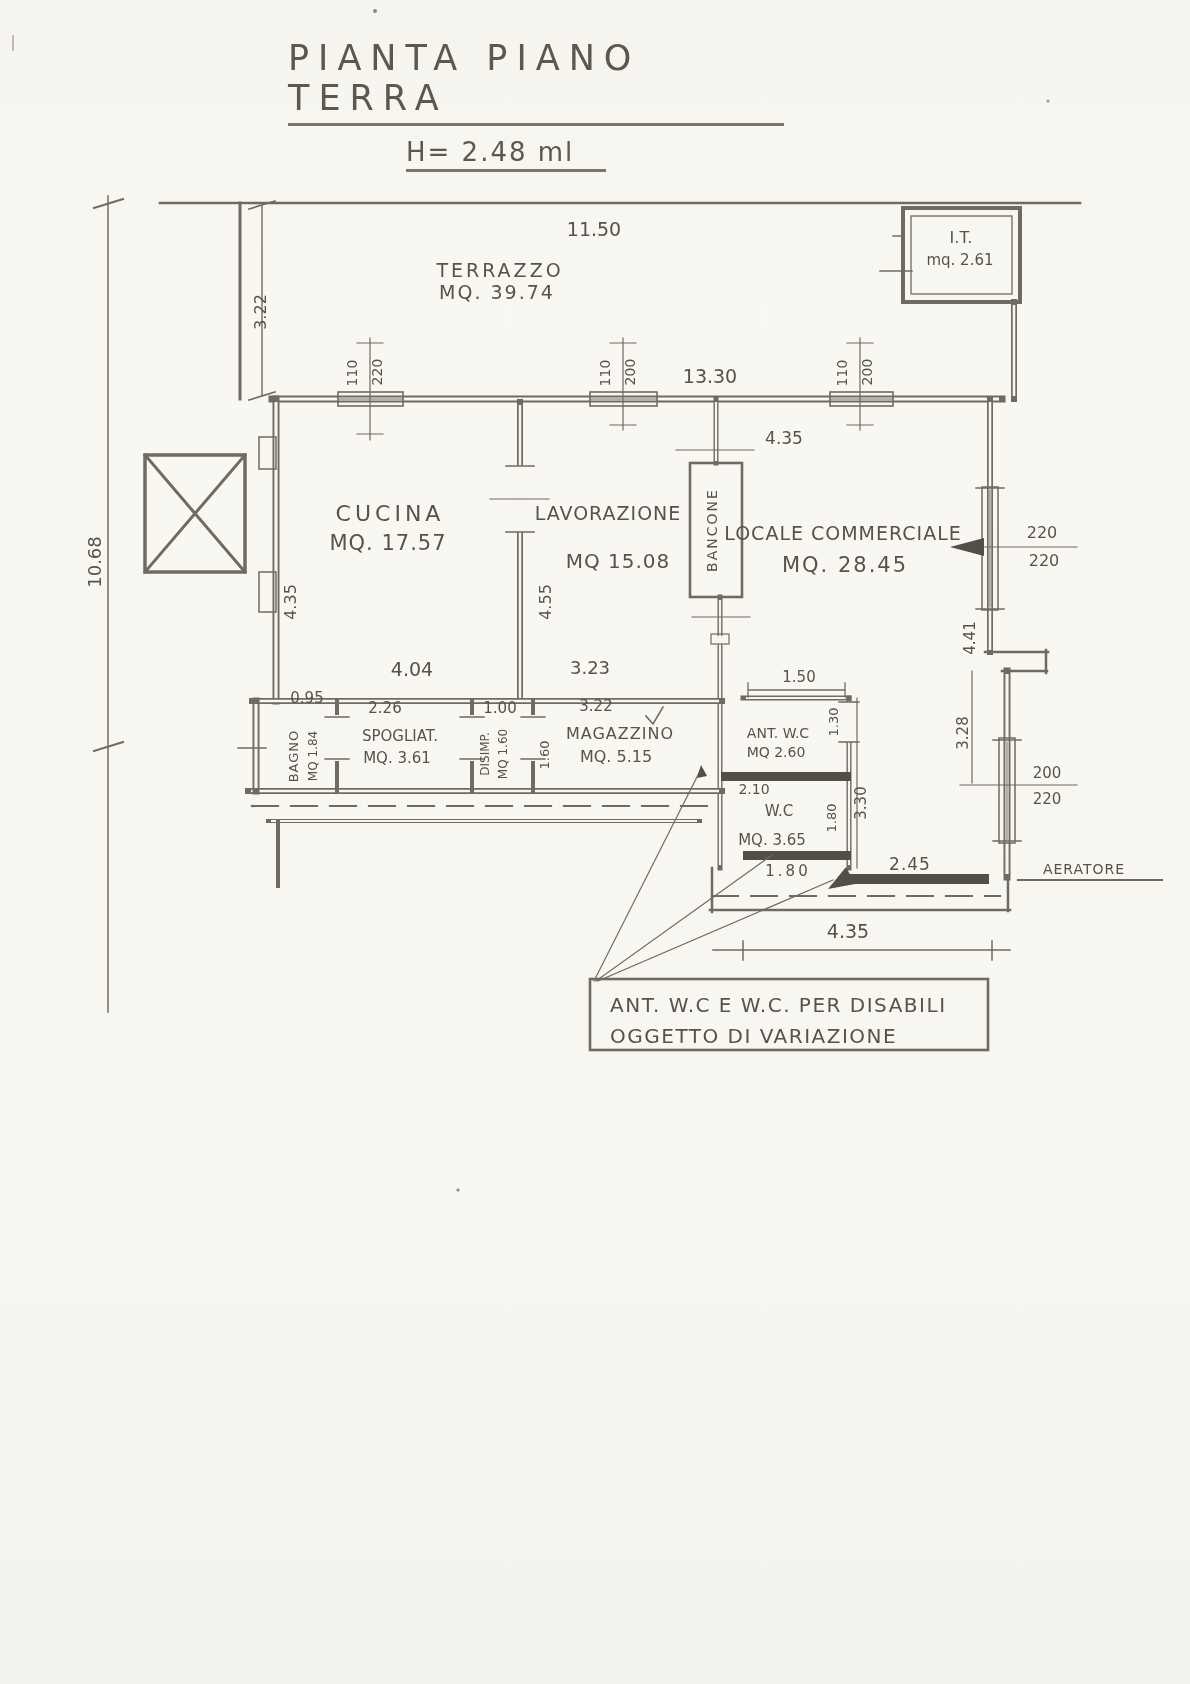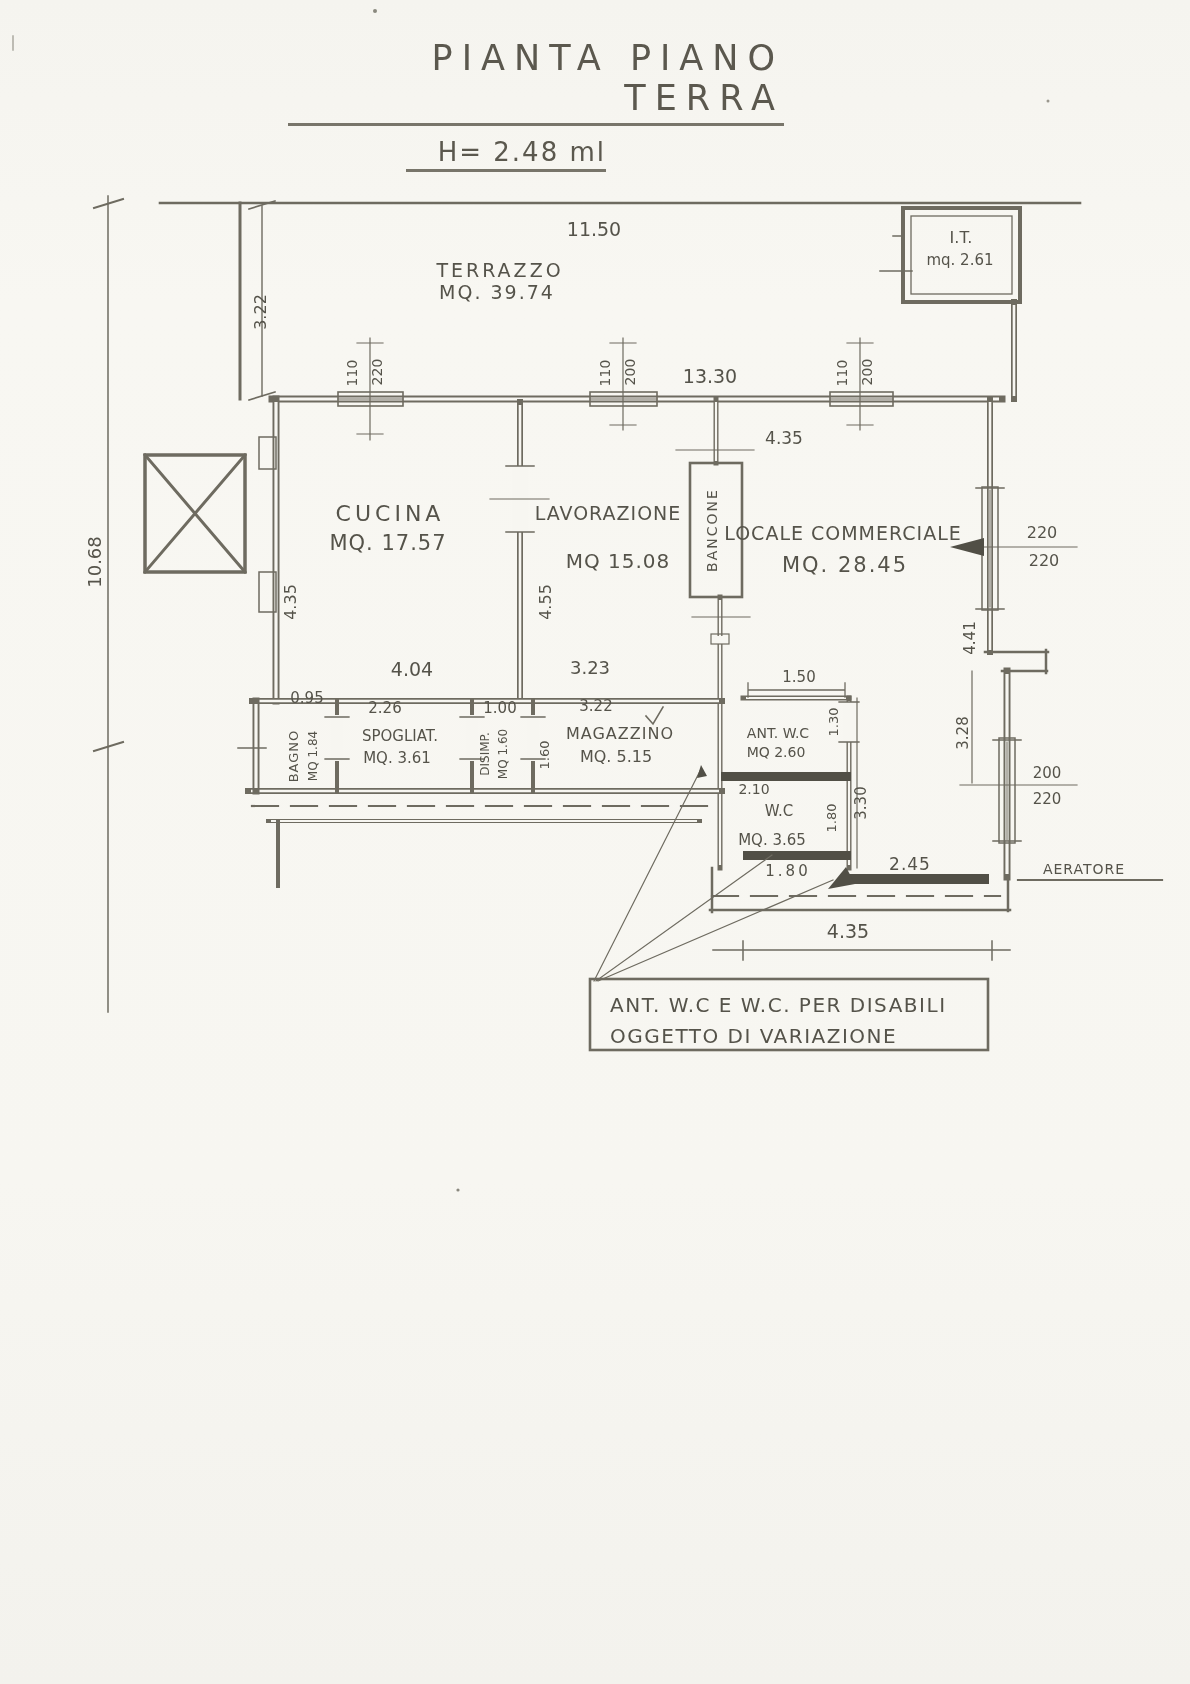--- a/index.html
+++ b/index.html
@@ -2,21 +2,21 @@
 <html><head>
 <meta charset="utf-8">
 <style>
   html,body{margin:0;padding:0;background:#e8e7e3;}
   .page{
     position:relative; width:1190px; height:1684px; overflow:hidden;
     background:#f7f6f1;
     background-image:linear-gradient(180deg,#f5f4ef 0%,#f8f7f2 18%,#f7f6f1 70%,#f3f2ed 100%);
     font-family:"DejaVu Sans",sans-serif;
   }
-  .ttl{position:absolute;text-align:right;color:#5b584e;}
+  .ttl{position:absolute;text-align:left;color:#5b584e;}
   .t1{left:288px;top:38px;width:496px;font-size:35px;letter-spacing:9px;border-bottom:3px solid #78756a;padding-bottom:5px;}
   .t2{left:348px;top:90px;width:376px;font-size:31px;letter-spacing:9px;border-bottom:3px solid #78756a;padding-bottom:4px;}
   .t3{left:406px;top:137px;width:200px;font-size:26px;letter-spacing:2px;border-bottom:3px solid #78756a;padding-bottom:2px;}
   svg{position:absolute;left:0;top:0;}
   .ink{stroke:#6e6b60;fill:none;stroke-linecap:square;}
   .paper{stroke:#f7f6f1;fill:none;stroke-linecap:butt;}
   .fillp{fill:#f7f6f1;stroke:none;}
   .dark{fill:#514f46;stroke:none;}
   text{font-family:"DejaVu Sans",sans-serif;fill:#55534a;}
   .tc{text-anchor:middle;}

